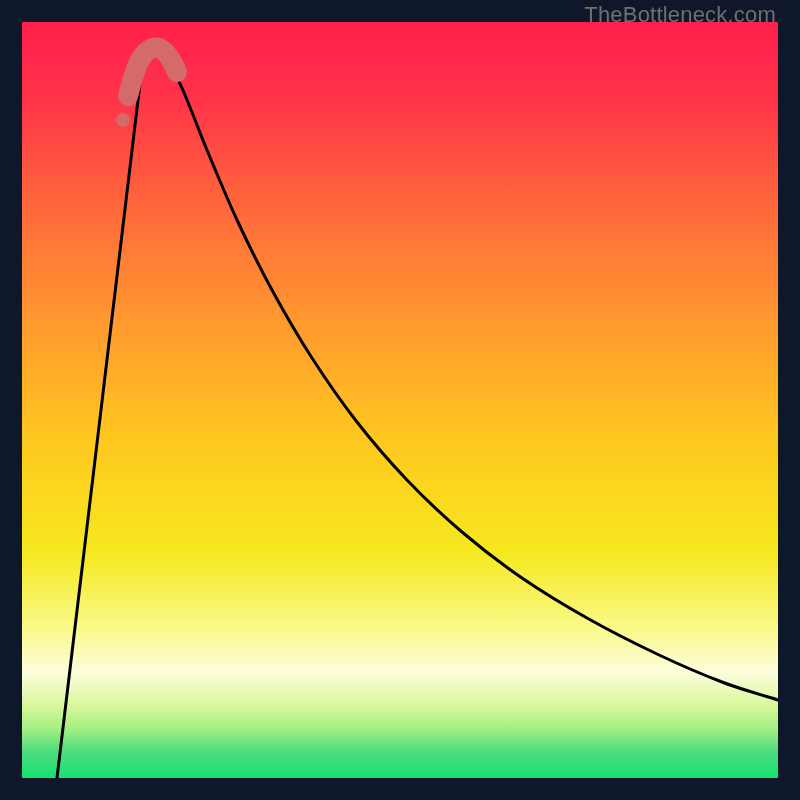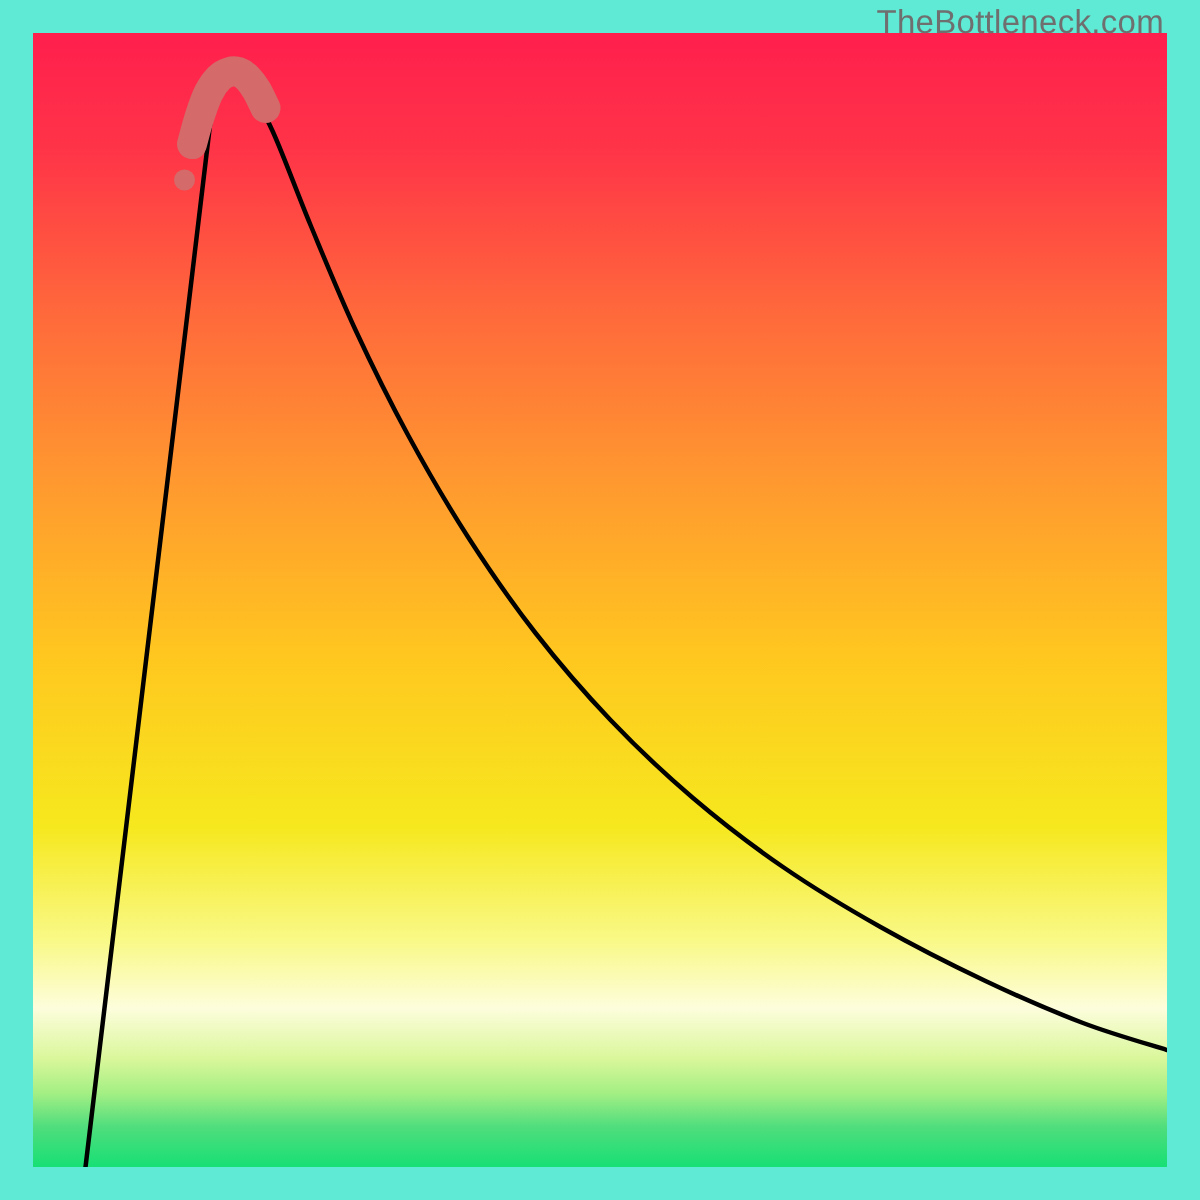--- a/index.html
+++ b/index.html
@@ -7,21 +7,21 @@
     padding: 0;
     width: 800px;
     height: 800px;
     overflow: hidden;
     background: #000;
     font-family: Arial, Helvetica, sans-serif;
   }
   .frame {
     position: absolute;
     inset: 0;
-    background: #5eead4;
+    background: #0f172a;
   }
   .plot {
     position: absolute;
     left: 22px;
     top: 22px;
     width: 756px;
     height: 756px;
     overflow: hidden;
   }
   .watermark {

